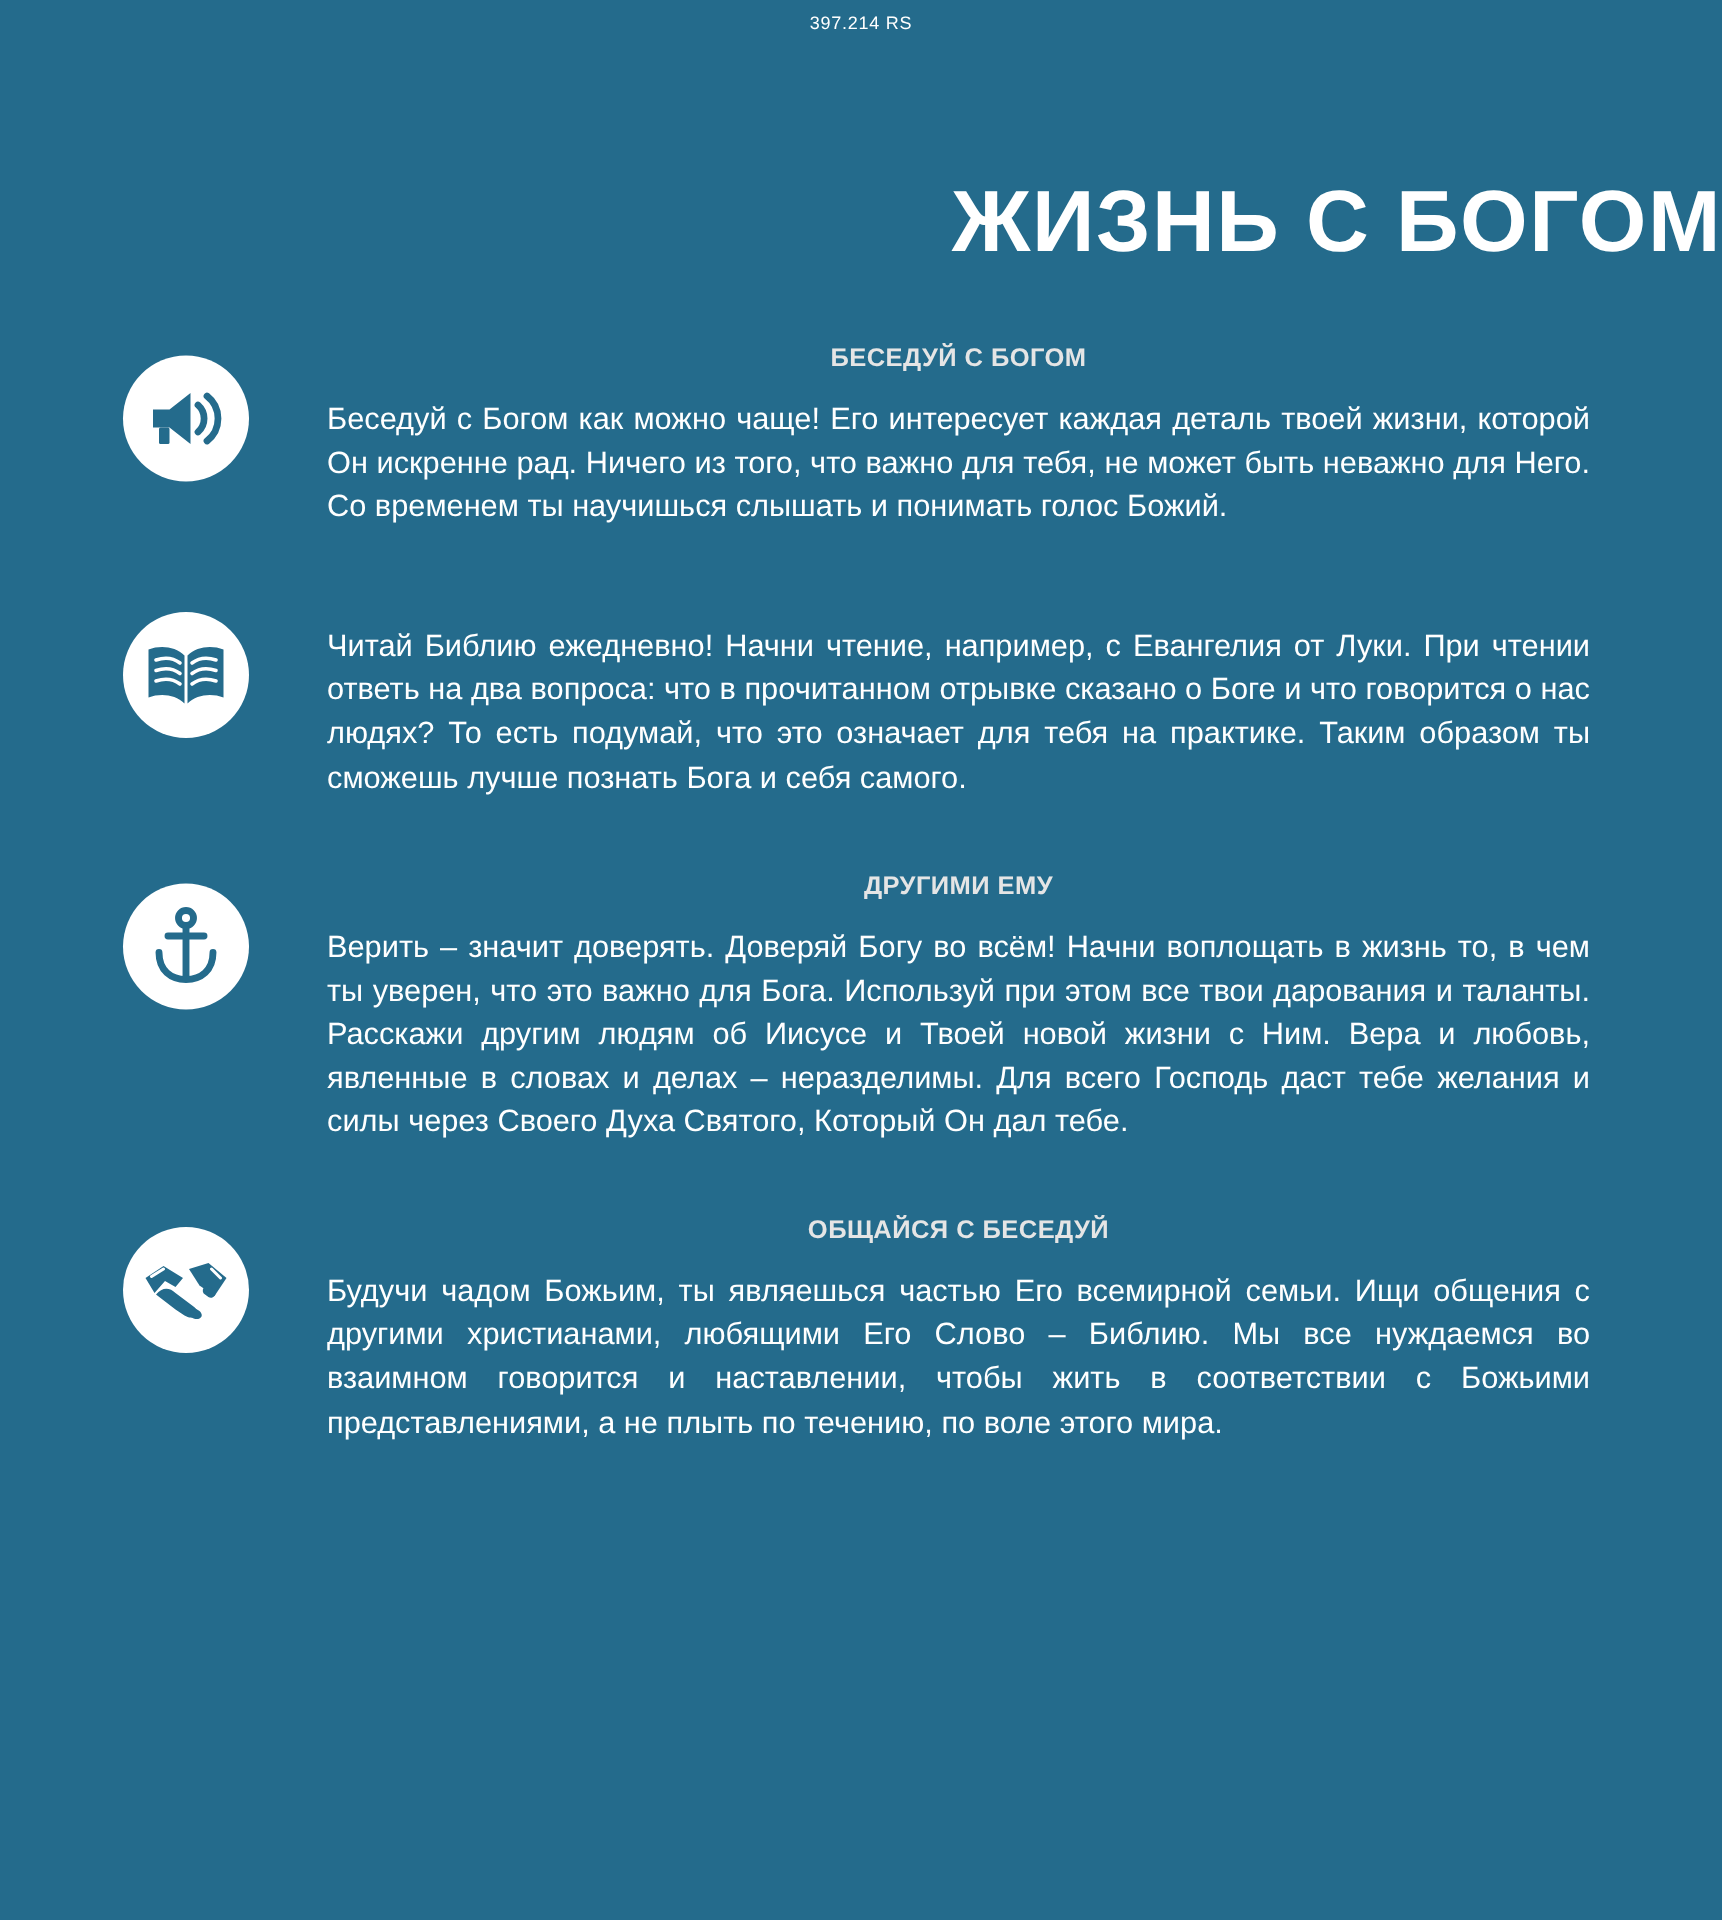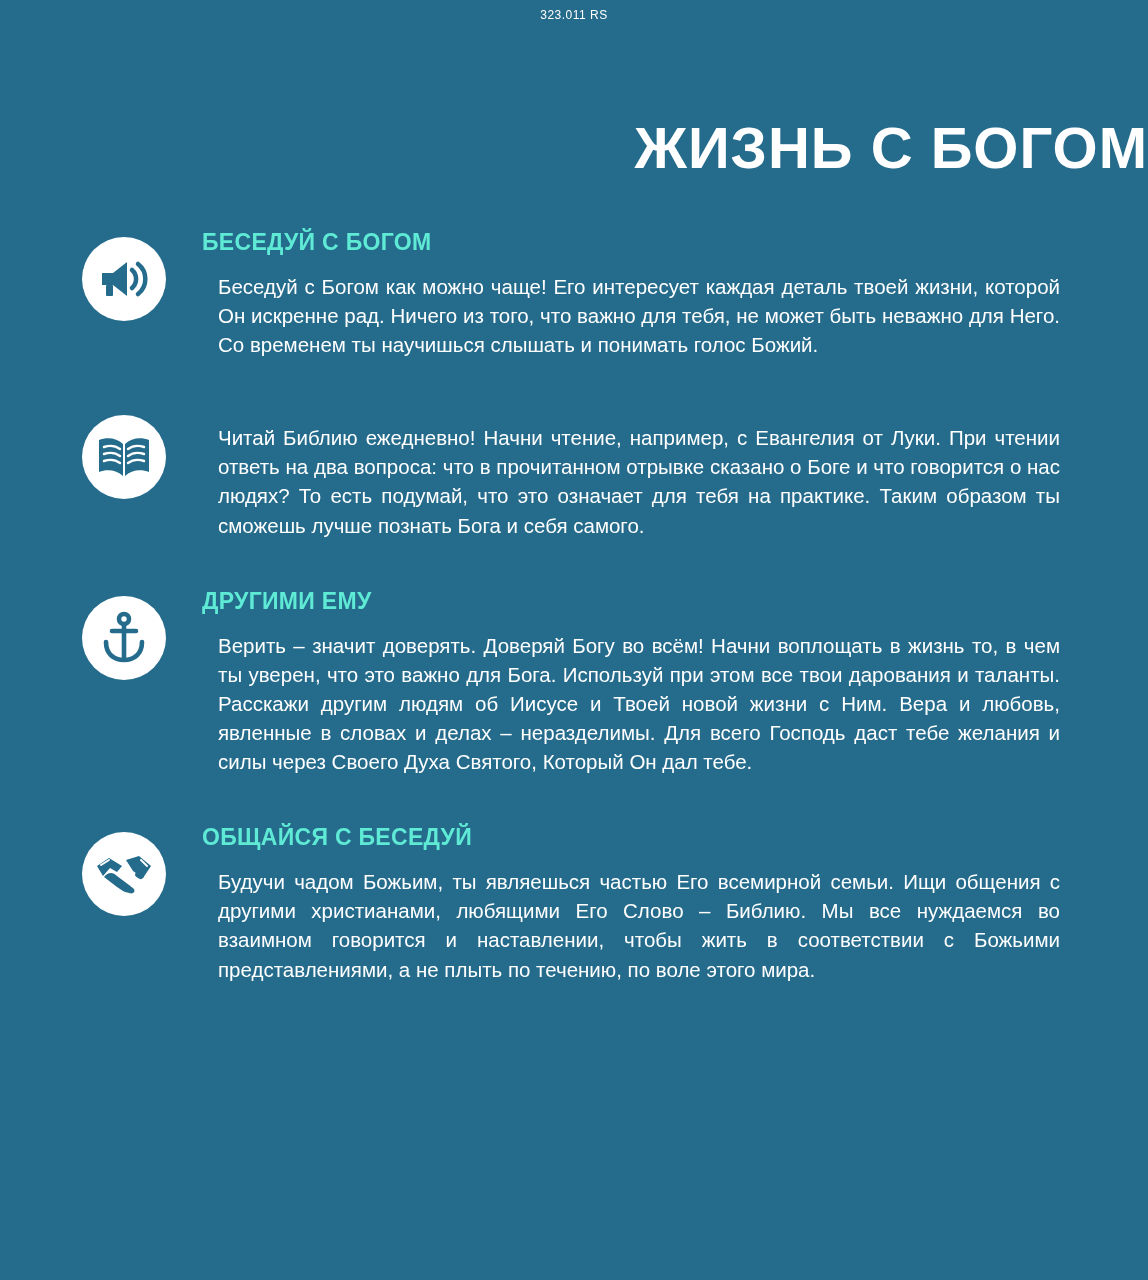--- a/index.html
+++ b/index.html
@@ -72,45 +72,46 @@
   }
   .icon-circle svg {
     display: block;
   }
   .section-body {
     flex: 1 1 auto;
     padding-top: 2px;
   }
   .section-heading {
     margin: 0 0 6px 0;
-    font-size: 23px;
+    font-size: 17px;
     font-weight: bold;
     letter-spacing: 0.3px;
-    color: #5eead4;
+    color: #e5e5e5;
+    text-align: center;
   }
   .section-text {
     margin: 16px;
     font-size: 20.5px;
     line-height: 1.42;
     text-align: justify;
     color: #ffffff;
     font-weight: 300;
   }
   
   .section--talk .icon-wrap { margin-top: 2px; }
   .section--read .icon-wrap { margin-top: 2px; }
   .section--trust .icon-wrap { margin-top: 2px; }
   .section--fellowship .icon-wrap { margin-top: 2px; }
 </style>
 </head>
 <body>
 
 <div class="page">
 
-  <div class="doc-code">323.011 RS</div>
+  <div class="doc-code">397.214 RS</div>
 
   <h1 class="title">ЖИЗНЬ С БОГОМ</h1>
 
   <div class="sections">
 
     <div class="section section--talk">
       <div class="icon-wrap">
         <div class="icon-circle">
           <svg width="56" height="56" viewBox="0 0 56 56" aria-hidden="true">
             <g fill="#246b8c">

